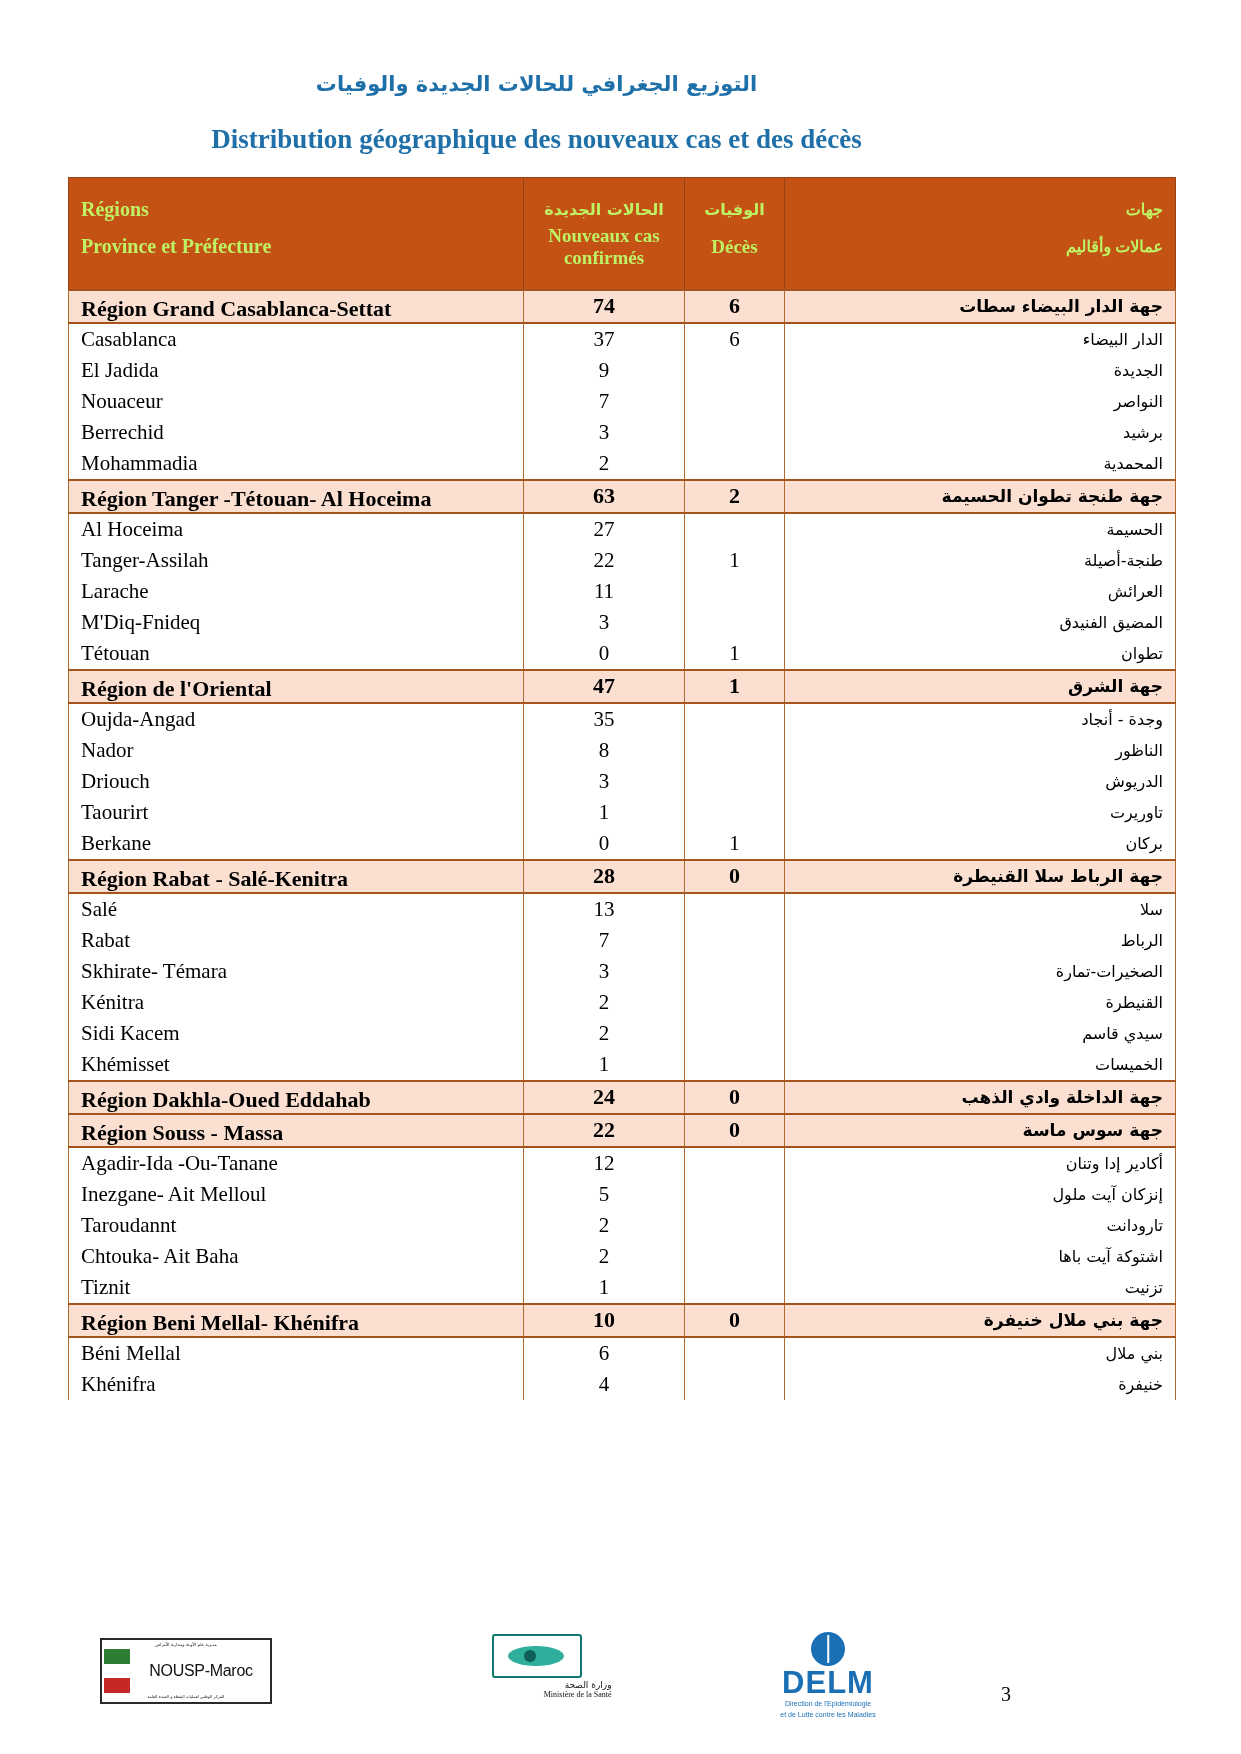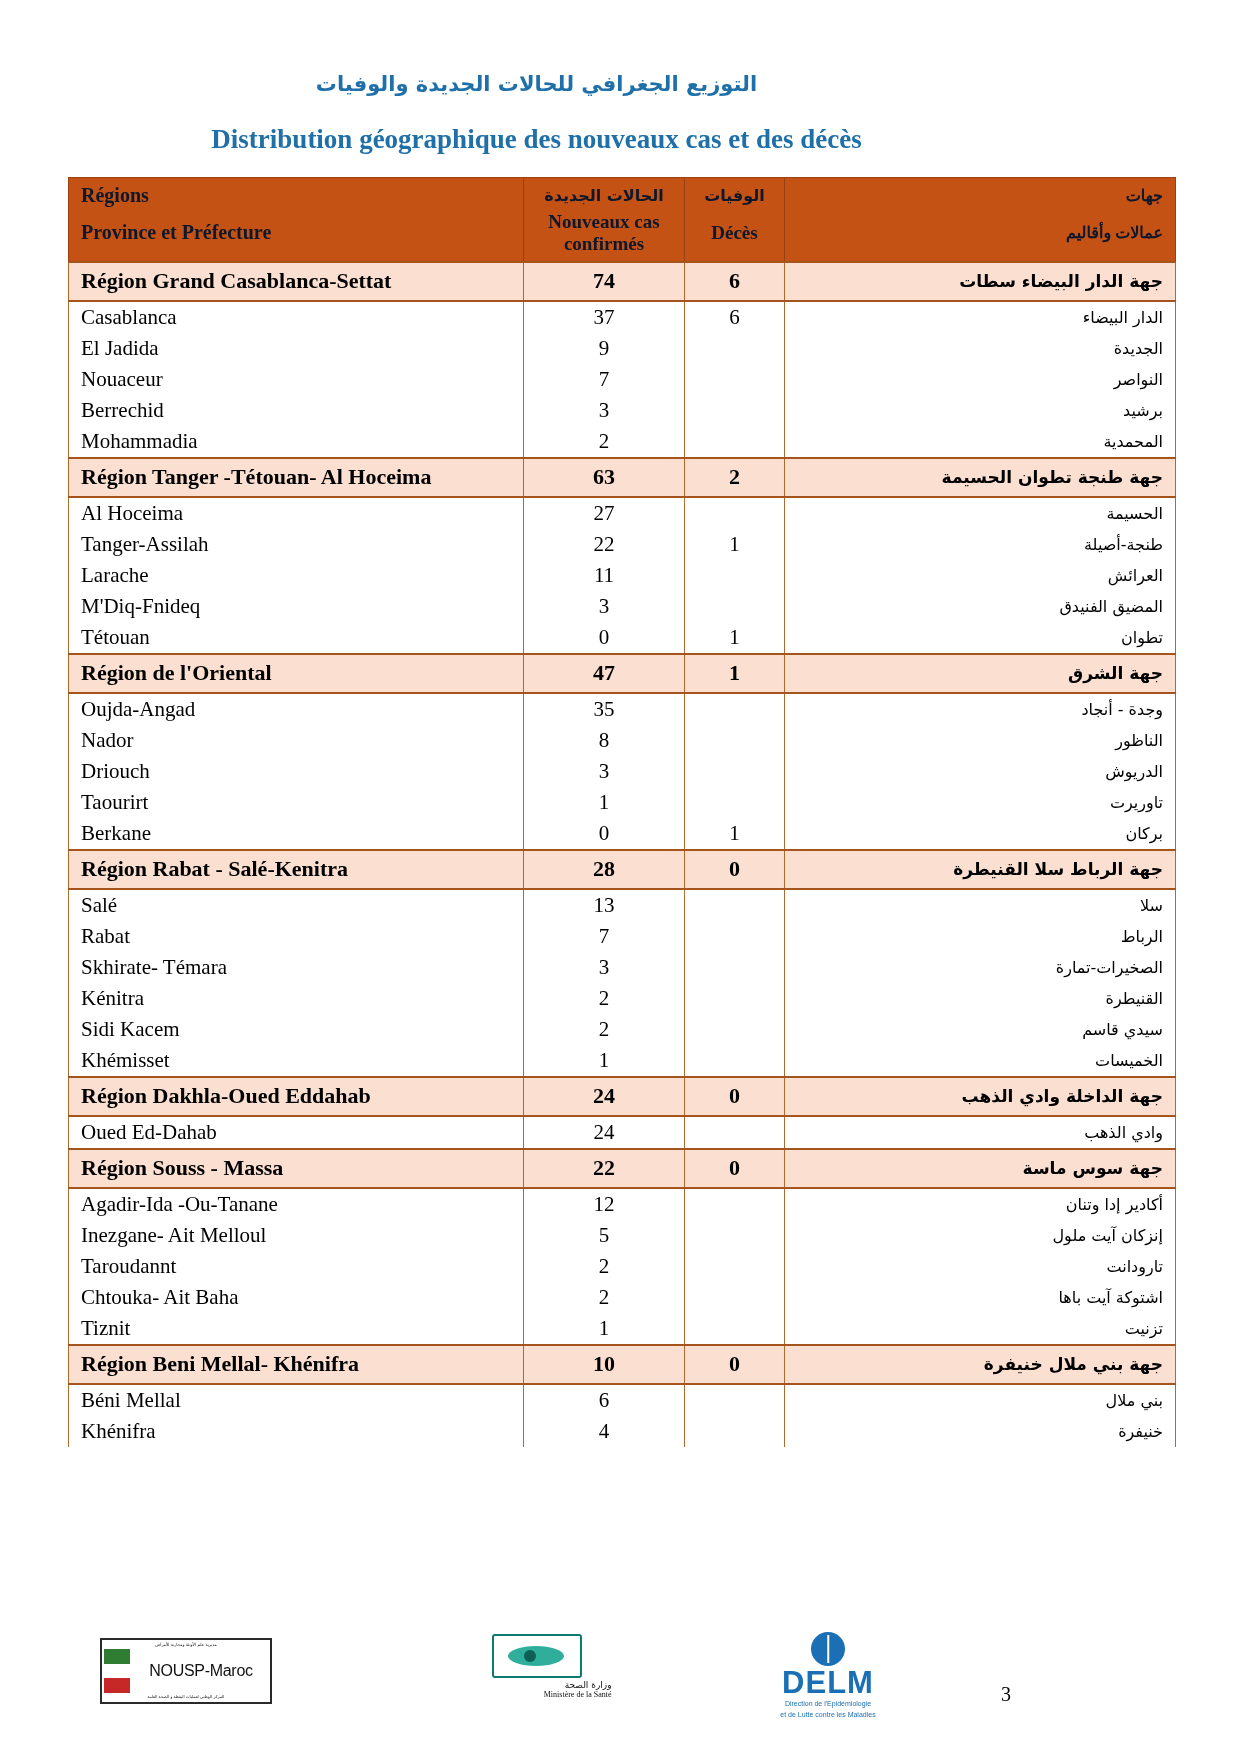--- a/index.html
+++ b/index.html
@@ -53,23 +53,23 @@
   }
 
   col.c-fr    { width: 455px; }
   col.c-cases { width: 161px; }
   col.c-death { width: 100px; }
   col.c-ar    { width: 391px; }
 
   
   thead td {
     background: #C55215;
-    color: #0f172a;
+    color: #bef264;
     border: 1px solid #9A4111;
-    padding: 6px 12px;
+    padding: 20px 12px;
     vertical-align: middle;
   }
   thead td.hdr-fr {
     font-family: "Liberation Serif", serif;
     font-weight: bold;
     font-size: 20px;
     text-align: left;
   }
   thead td.hdr-mid {
     font-family: "Liberation Serif", serif;
@@ -107,21 +107,21 @@
   tr.region td {
     background: #FBE0D1;
     border-top: 2px solid #A6541E;
     border-bottom: 2px solid #A6541E;
   }
   tr.region td.fr {
     font-weight: bold;
     font-size: 22px;
     text-align: left;
     padding-top: 5px;
-    padding-bottom: 6px;
+    padding-bottom: 0;
   }
   tr.region td.num {
     font-weight: bold;
     font-size: 22px;
     text-align: center;
   }
   tr.region td.ar {
     font-family: "DejaVu Sans", sans-serif;
     font-weight: bold;
     font-size: 17px;
@@ -483,26 +483,20 @@
           <td class="num">1</td>
           <td class="num"></td>
           <td class="ar">الخميسات</td>
         </tr>
         <tr class="region">
           <td class="fr">Région Dakhla-Oued Eddahab</td>
           <td class="num">24</td>
           <td class="num">0</td>
           <td class="ar">جهة الداخلة وادي الذهب</td>
         </tr>
-        <tr class="prov last-in-group">
-          <td class="fr">Oued Ed-Dahab</td>
-          <td class="num">24</td>
-          <td class="num"></td>
-          <td class="ar">وادي الذهب</td>
-        </tr>
         <tr class="region">
           <td class="fr">Région Souss - Massa</td>
           <td class="num">22</td>
           <td class="num">0</td>
           <td class="ar">جهة سوس ماسة</td>
         </tr>
         <tr class="prov">
           <td class="fr">Agadir-Ida -Ou-Tanane</td>
           <td class="num">12</td>
           <td class="num"></td>

